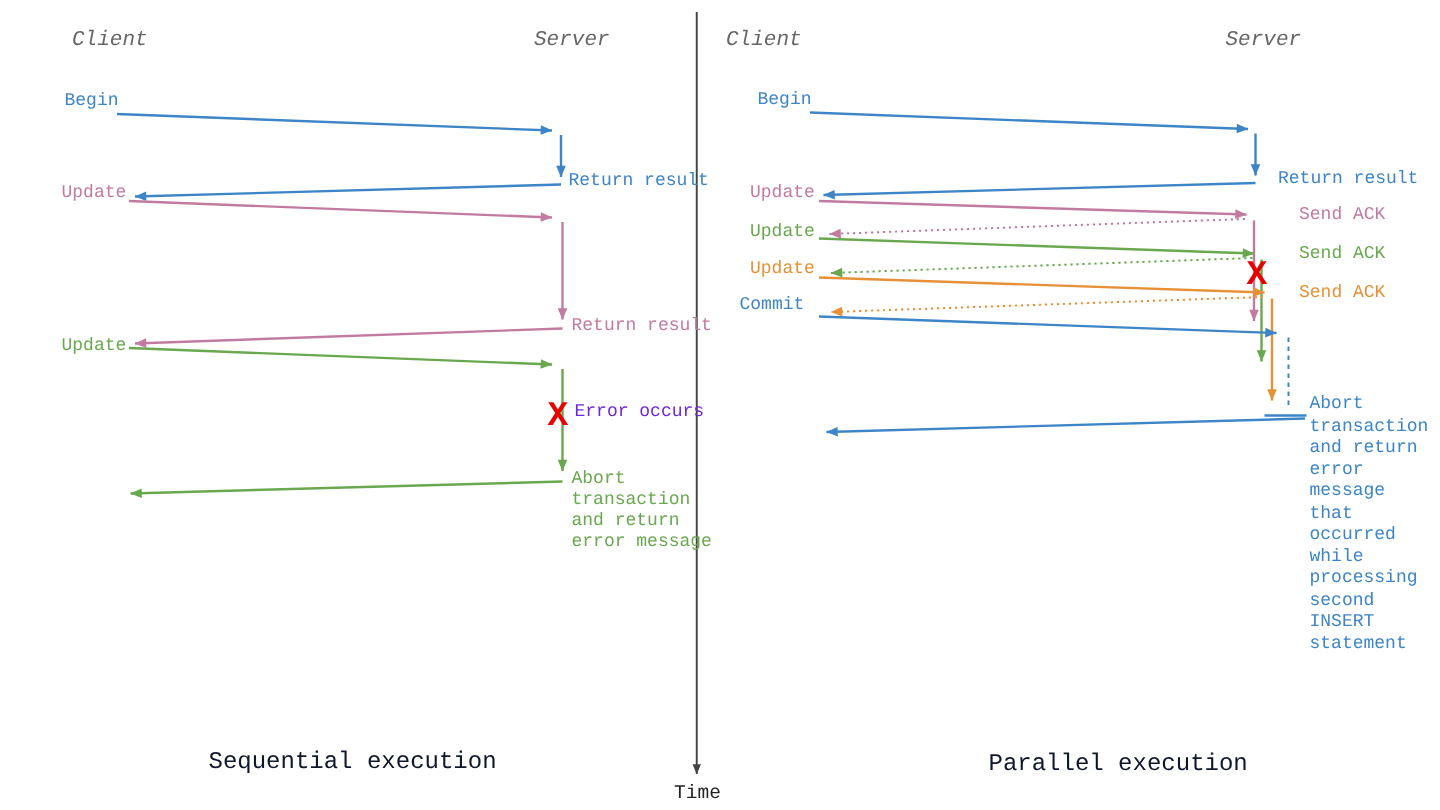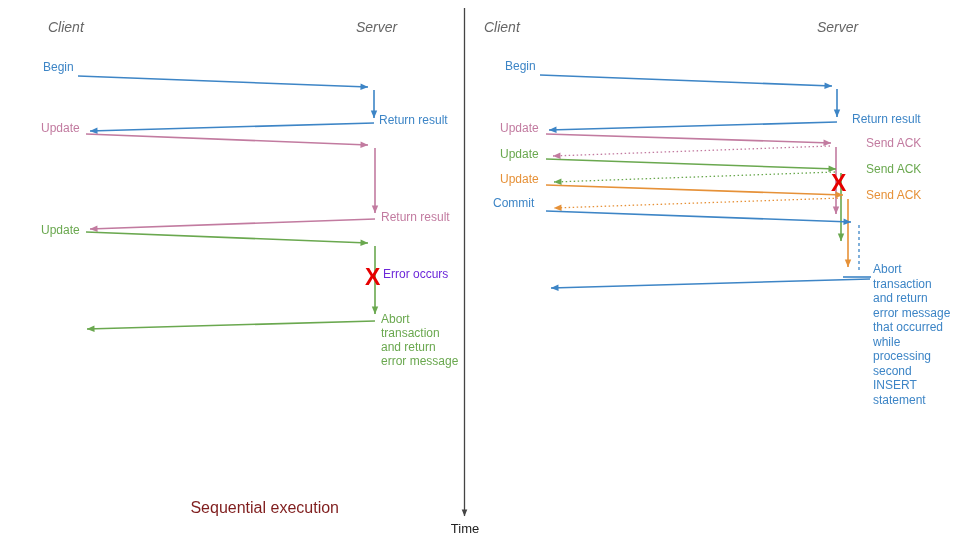--- a/index.html
+++ b/index.html
@@ -1,21 +1,21 @@
 <!DOCTYPE html>
 <html><head>
 <meta charset="utf-8">
 <style>
   html,body{margin:0;padding:0;background:#fff;}
   #canvas{position:relative;width:960px;height:540px;background:#ffffff;overflow:hidden;
-          font-family:Liberation Sans, sans-serif;}
+          font-family:Liberation Mono, monospace;}
   #wires{position:absolute;left:0;top:0;}
   .lbl{position:absolute;font-size:12px;line-height:14px;white-space:nowrap;}
   .hdr{position:absolute;font-size:14px;font-style:italic;white-space:nowrap;}
-  .ttl{position:absolute;font-size:16px;color:#7f1d1d;text-align:right;white-space:nowrap;}
+  .ttl{position:absolute;font-size:16px;color:#0f172a;text-align:left;white-space:nowrap;}
   .wrap{position:absolute;font-size:12px;white-space:pre-line;}
   .xmark{position:absolute;font-size:23px;font-weight:bold;line-height:1;}
   .timelbl{position:absolute;font-size:13px;color:#222;text-align:center;}
 </style>
 </head>
 <body>
 
 <div id="canvas">
 
   <svg id="wires" width="960" height="540" viewBox="0 0 960 540">
@@ -111,16 +111,17 @@
 transaction
 and return
 error message
 that occurred
 while
 processing
 second
 INSERT
 statement</div>
 
+  <div class="ttl" style="left:659px;top:500px;width:140px;">Parallel execution</div>
 
   <div class="timelbl" style="left:448px;top:521px;width:34px;">Time</div>
 
 </div>
 
 </body></html>

